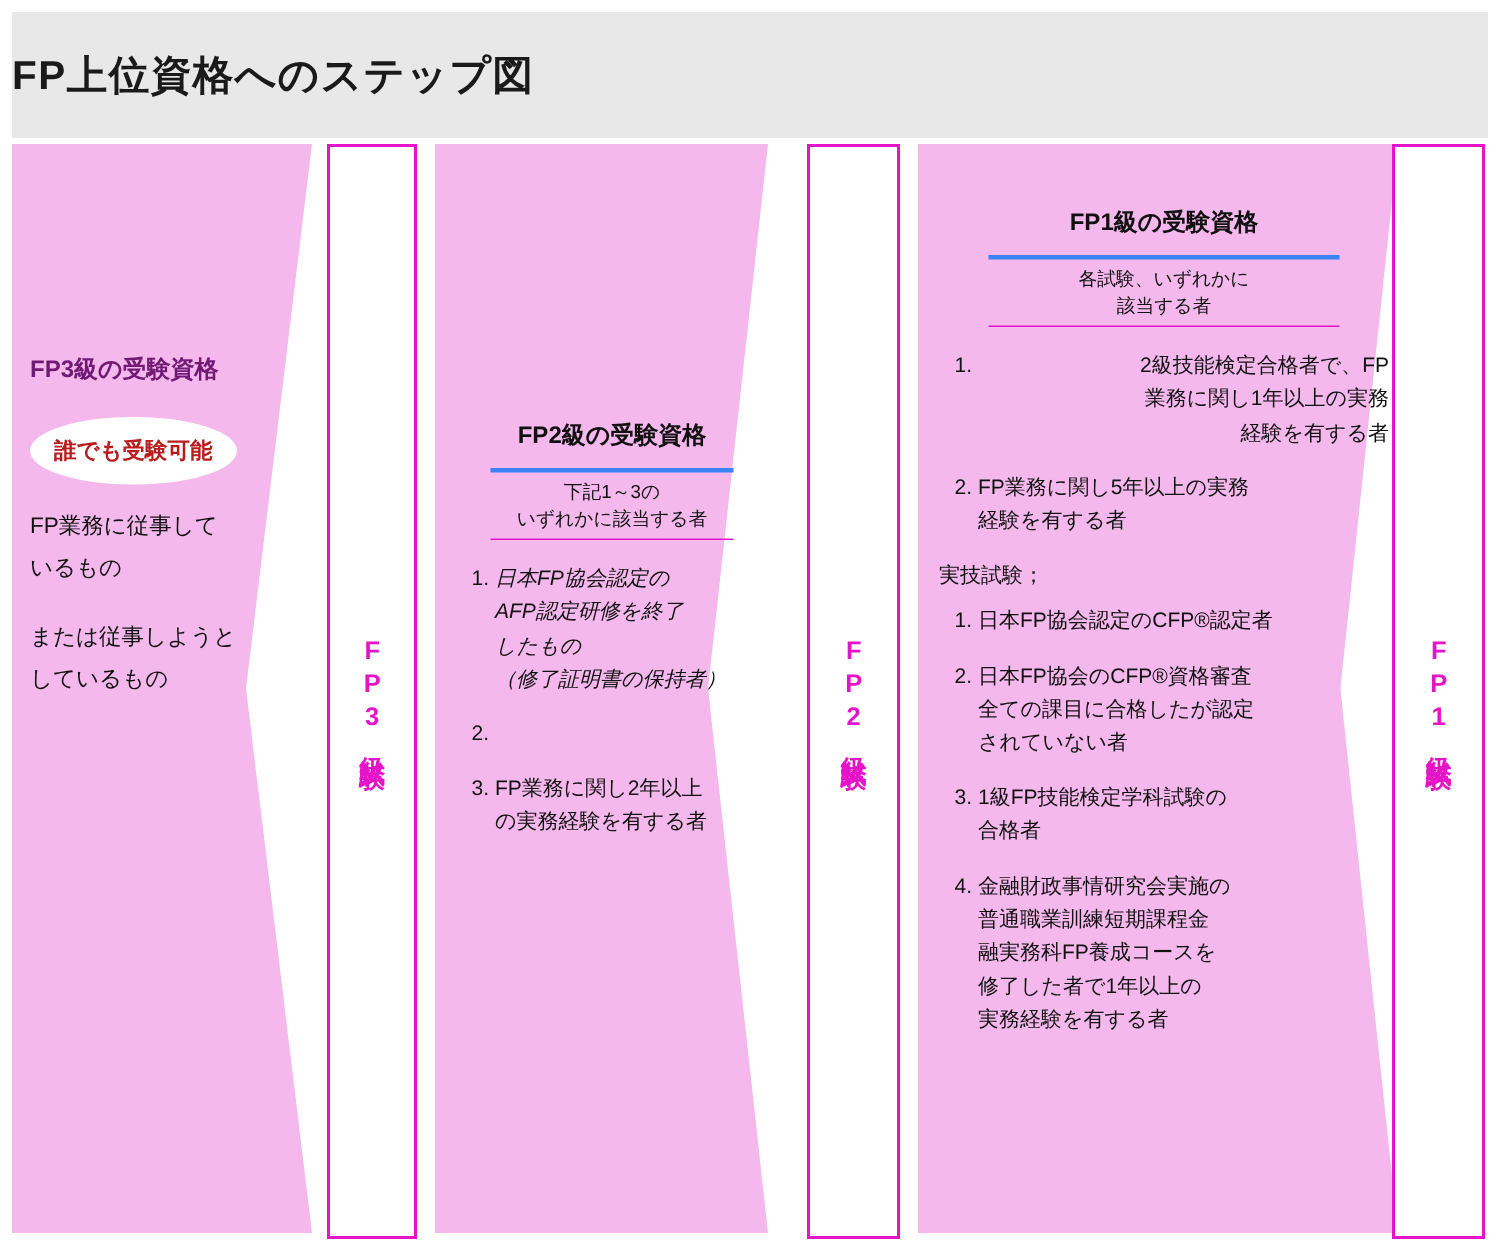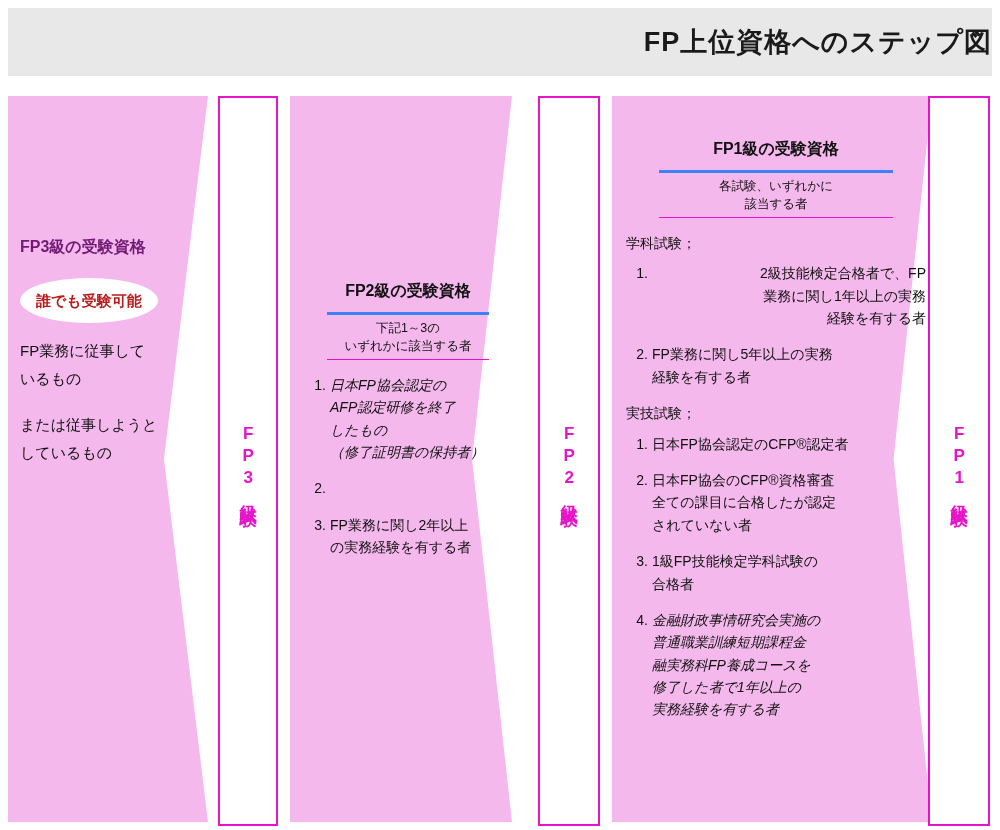--- a/index.html
+++ b/index.html
@@ -4,23 +4,23 @@
 <style>
   html,body{margin:0;padding:0;}
   body{
     width:1000px;height:830px;
     background:#ffffff;
     font-family:"Liberation Sans","DejaVu Sans",sans-serif;
     overflow:hidden;
     position:relative;
   }
   #title-bar{
-    position:absolute;left:8px;top:8px;width:984px;height:68px;
+    position:absolute;left:8px;top:8px;width:984px;height:84px;
     background:#e8e8e8;
-    display:flex;align-items:center;justify-content:flex-end;
+    display:flex;align-items:center;justify-content:flex-start;
   }
   #title-text{
     font-size:27px;font-weight:bold;color:#1a1a1a;letter-spacing:1px;
   }
   .stage{
     position:absolute;
     background:#f4b8ec;
   }
   .exam-col{
     position:absolute;
@@ -137,21 +137,20 @@
 
 <div id="exam2" class="exam-col">
   <div class="exam-label">FP2級試験</div>
 </div>
 
 <div id="stage3" class="stage"></div>
 <div id="stage3-body">
   <div class="sec-heading">FP1級の受験資格</div>
   <div class="sub-note" style="white-space: pre-line;">各試験、いずれかに
 該当する者</div>
-  <p class="plain">学科試験；</p>
   <ol class="items">
     <li>
       <span class="num">1.</span>
       <span class="txt" style="white-space: pre-line; text-align: right;">2級技能検定合格者で、FP
 業務に関し1年以上の実務
 経験を有する者</span>
     </li>
     <li>
       <span class="num">2.</span>
       <span class="txt" style="white-space: pre-line;">FP業務に関し5年以上の実務
@@ -170,21 +169,21 @@
 全ての課目に合格したが認定
 されていない者</span>
     </li>
     <li>
       <span class="num">3.</span>
       <span class="txt" style="white-space: pre-line;">1級FP技能検定学科試験の
 合格者</span>
     </li>
     <li>
       <span class="num">4.</span>
-      <span class="txt" style="white-space: pre-line; font-style: italic;">金融財政事情研究会実施の
+      <span class="txt" style="white-space: pre-line;">金融財政事情研究会実施の
 普通職業訓練短期課程金
 融実務科FP養成コースを
 修了した者で1年以上の
 実務経験を有する者</span>
     </li>
   </ol>
 </div>
 
 <div id="exam3" class="exam-col">
   <div class="exam-label">FP1級試験</div>

